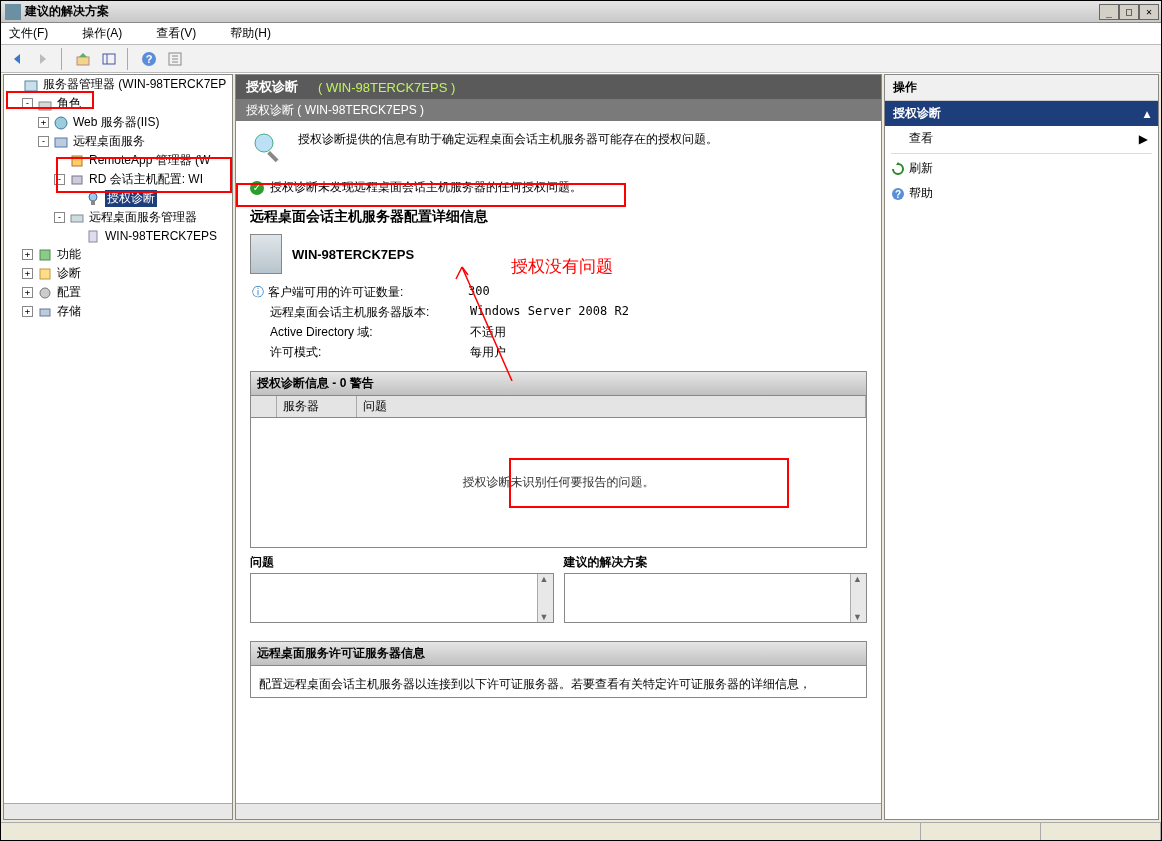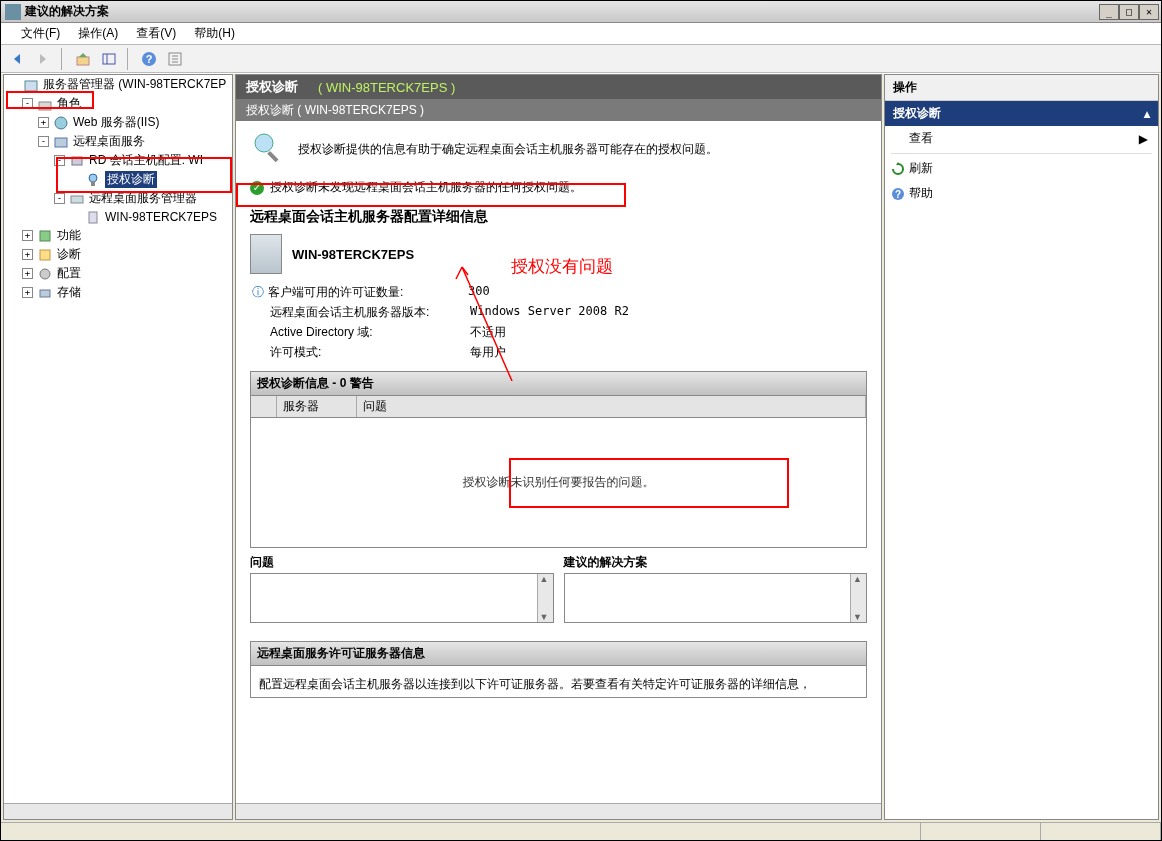--- a/index.html
+++ b/index.html
@@ -3,39 +3,39 @@
 <meta charset="utf-8">
 <style>
 html,body{margin:0;padding:0;height:100%;font-family:"Microsoft YaHei","SimSun",Tahoma,sans-serif;font-size:12px;background:#ece9d8;color:#000;}
 *{box-sizing:border-box;}
 .window{width:1162px;height:841px;display:flex;flex-direction:column;border:1px solid #000;}
 .titlebar{height:22px;background:linear-gradient(#e6e6e6,#c8c8c8);display:flex;align-items:center;border-bottom:1px solid #888;}
 .titlebar .ticon{width:16px;height:16px;margin:0 4px;background:#6b8fa3;}
 .titlebar .ttxt{font-weight:bold;flex:1;}
 .winbtns{display:flex;gap:0;margin-right:2px;}
 .winbtn{width:20px;height:16px;border:1px solid #666;background:#d4d0c8;display:flex;align-items:center;justify-content:center;font-size:10px;font-family:monospace;}
-.menubar{height:22px;background:#fff;border-bottom:1px solid #bbb;display:flex;align-items:center;padding:0 16px;gap:10px;}
+.menubar{height:22px;background:#fff;border-bottom:1px solid #bbb;display:flex;align-items:center;padding:0 4px;gap:26px;}
 .menubar span{padding:2px 4px;}
 .toolbar{height:28px;background:#f2f2f2;border-bottom:1px solid #bbb;display:flex;align-items:center;padding:0 4px;gap:2px;}
 .tbtn{width:24px;height:22px;border:1px solid transparent;display:flex;align-items:center;justify-content:center;}
 .tsep{width:4px;height:22px;border-left:1px solid #aaa;margin:0 4px;}
 .body{flex:1;display:flex;overflow:hidden;border-top:1px solid #fff;}
 .tree{width:230px;background:#fff;border:1px solid #888;margin:0 2px 2px 2px;overflow:auto;position:relative;}
 .treeitem{white-space:nowrap;padding:1px 0 1px 4px;display:flex;align-items:center;}
 .treeitem .exp{width:11px;height:11px;border:1px solid #888;display:inline-flex;align-items:center;justify-content:center;font-size:9px;line-height:9px;margin-right:4px;cursor:pointer;font-family:monospace;}
 .treeitem .noexp{width:11px;display:inline-block;margin-right:4px;}
 .treeitem .ticon2{width:16px;height:16px;margin-right:4px;display:inline-block;}
 .treeitem.sel .lbl{background:#1e3e7b;color:#fff;padding:0 2px;}
 .ind1{padding-left:18px;} .ind2{padding-left:34px;} .ind3{padding-left:50px;} .ind4{padding-left:66px;}
 .middle{flex:1;display:flex;flex-direction:column;border:1px solid #888;margin:0 2px 2px 0;background:#fff;overflow:hidden;}
 .header1{height:24px;background:#5a5a5a;color:#fff;display:flex;align-items:center;padding:0 10px;font-weight:bold;font-size:13px;}
 .header1 .sub{font-weight:normal;margin-left:20px;color:#bef264;}
 .header2{height:22px;background:#7a7a7a;color:#fff;display:flex;align-items:center;padding:0 10px;font-size:12px;}
 .content{flex:1;overflow:auto;padding:10px 14px;position:relative;}
-.intro{display:flex;align-items:center;margin-bottom:12px;}
+.intro{display:flex;margin-bottom:12px;}
 .intro .bigicon{width:36px;height:36px;margin-right:12px;}
 .statusrow{display:flex;align-items:center;margin:6px 0;}
 .check{width:14px;height:14px;border-radius:50%;background:#2b9e2b;display:inline-flex;align-items:center;justify-content:center;color:#fff;font-size:10px;margin-right:6px;}
 .section-title{font-weight:bold;font-size:14px;margin:12px 0 8px 0;}
 .srvrow{display:flex;align-items:center;margin-bottom:10px;}
 .srvicon{width:32px;height:40px;background:linear-gradient(#dfe6ea,#b8c4cc);border:1px solid #888;margin-right:10px;}
 .srvname{font-weight:bold;font-size:13px;}
 .kv{display:flex;margin:3px 0 3px 20px;}
 .kv .k{min-width:200px;}
 .kv .v{font-family:Consolas,monospace;}
@@ -158,20 +158,29 @@
       <div class="treeitem ind2">
           <span class="exp">-</span>
           <span class="ticon2">
             <svg width="16" height="16">
               <rect x="2" y="4" width="12" height="9" fill="#bcd" stroke="#57a"></rect>
             </svg>
           </span>
           <span class="lbl">远程桌面服务</span>
         </div>
       <div class="treeitem ind3">
+          <span class="noexp"></span>
+          <span class="ticon2">
+            <svg width="16" height="16">
+              <rect x="3" y="3" width="10" height="10" fill="#fc6" stroke="#a73"></rect>
+            </svg>
+          </span>
+          <span class="lbl">RemoteApp 管理器  (W</span>
+        </div>
+      <div class="treeitem ind3">
           <span class="exp">-</span>
           <span class="ticon2">
             <svg width="16" height="16">
               <rect x="3" y="4" width="10" height="8" fill="#ccd" stroke="#778"></rect>
             </svg>
           </span>
           <span class="lbl">RD 会话主机配置: WI</span>
         </div>
       <div class="treeitem ind4 sel">
           <span class="noexp"></span>

